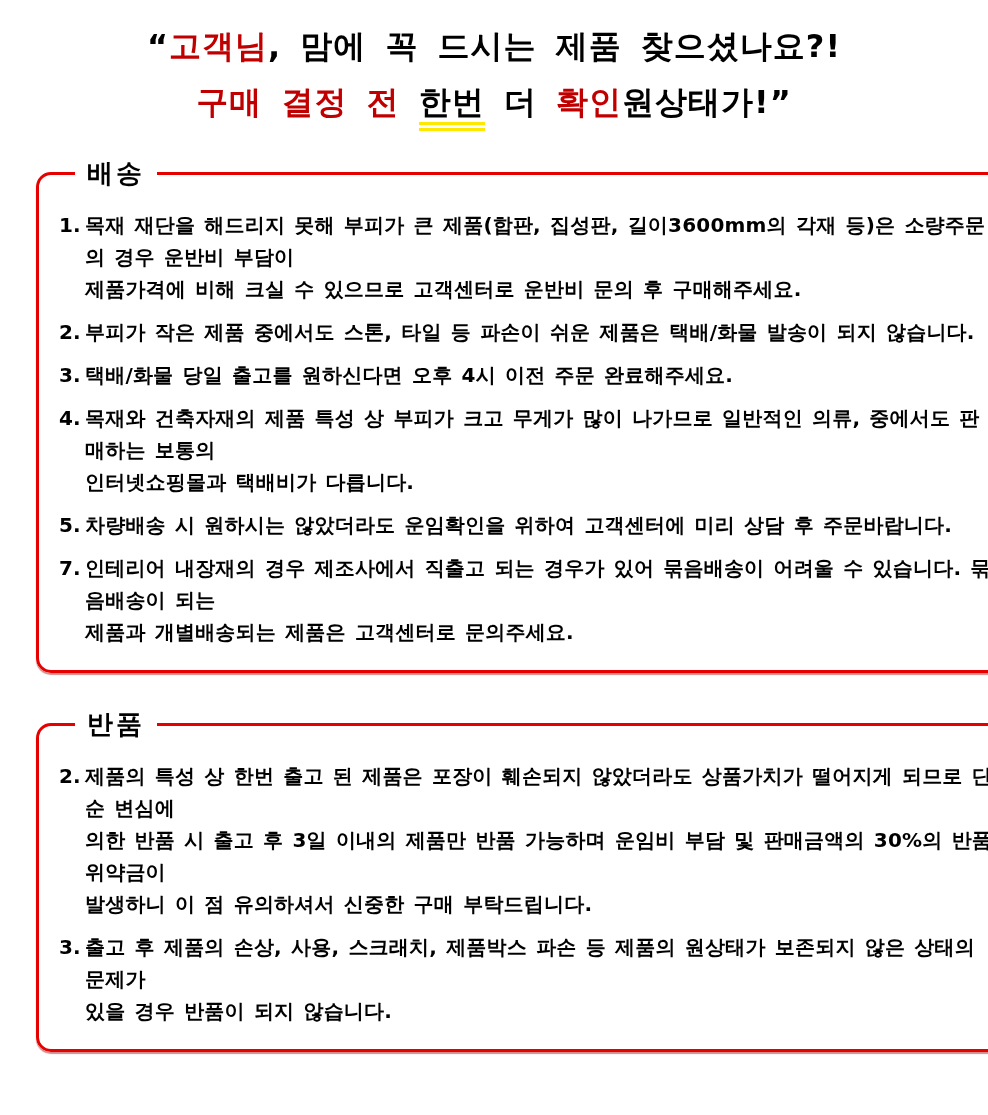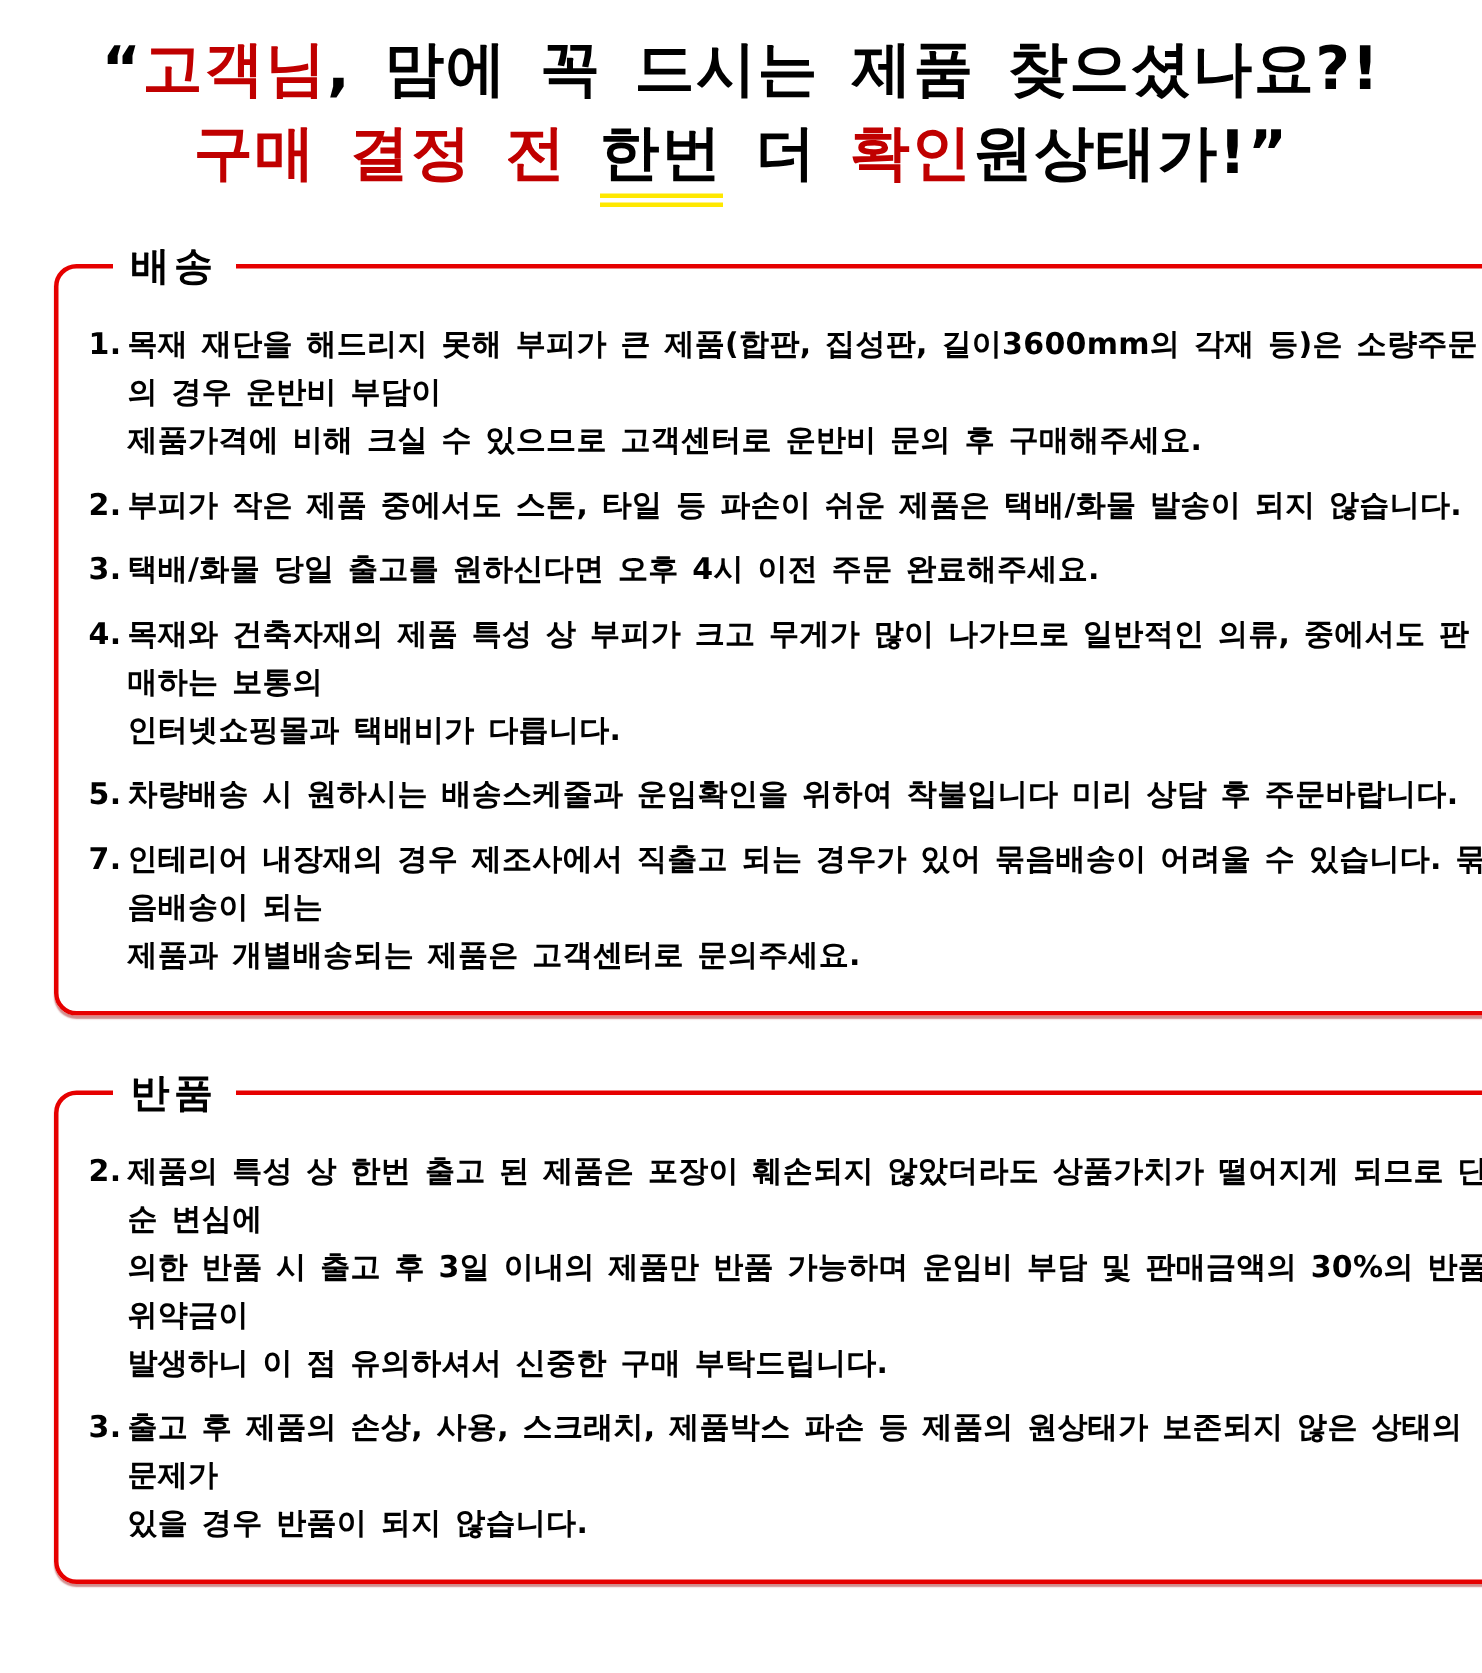--- a/index.html
+++ b/index.html
@@ -11,32 +11,31 @@
     color: #000000;
   }
   .page { width: 988px; height: 1115px; overflow: hidden; }
 
   
   .header {
     text-align: center;
     padding-top: 18px;
   }
   .header-line {
-    font-size: 40px;
+    font-size: 32px;
     line-height: 56px;
     letter-spacing: 1px;
     word-spacing: 7px;
     white-space: nowrap;
   }
   .red { color: #c00000; }
   .blk { color: #000000; }
   .yellow-underline {
     border-bottom: 9px double #ffe800;
     padding-bottom: 1px;
-    font-family: Liberation Mono, monospace;
   }
 
   
   fieldset.notice-box {
     min-inline-size: 0;
     width: 976px;
     box-sizing: border-box;
     margin: 26px 0 0 36px;
     border: 3px solid #e60000;
     border-radius: 15px;
@@ -85,21 +84,21 @@
 
   <fieldset class="notice-box">
     <legend class="section-title">배송</legend>
     <ol class="notice-list">
         <li class="notice-item"><span class="item-num">1.</span><span class="item-text">목재 재단을 해드리지 못해 부피가 큰 제품(합판, 집성판, 길이3600mm의 각재 등)은 소량주문의 경우 운반비 부담이
 제품가격에 비해 크실 수 있으므로 고객센터로 운반비 문의 후 구매해주세요.</span></li>
         <li class="notice-item"><span class="item-num">2.</span><span class="item-text">부피가 작은 제품 중에서도 스톤, 타일 등 파손이 쉬운 제품은 택배/화물 발송이 되지 않습니다.</span></li>
         <li class="notice-item"><span class="item-num">3.</span><span class="item-text">택배/화물 당일 출고를 원하신다면 오후 4시 이전 주문 완료해주세요.</span></li>
         <li class="notice-item"><span class="item-num">4.</span><span class="item-text">목재와 건축자재의 제품 특성 상 부피가 크고 무게가 많이 나가므로 일반적인 의류, 중에서도 판매하는 보통의
 인터넷쇼핑몰과 택배비가 다릅니다.</span></li>
-        <li class="notice-item"><span class="item-num">5.</span><span class="item-text">차량배송 시 원하시는 배송스케줄과 운임확인을 위하여 착불입니다 미리 상담 후 주문바랍니다.</span></li>
+        <li class="notice-item"><span class="item-num">5.</span><span class="item-text">차량배송 시 원하시는 않았더라도 운임확인을 위하여 고객센터에 미리 상담 후 주문바랍니다.</span></li>
         <li class="notice-item"><span class="item-num">7.</span><span class="item-text">인테리어 내장재의 경우 제조사에서 직출고 되는 경우가 있어 묶음배송이 어려울 수 있습니다. 묶음배송이 되는
 제품과 개별배송되는 제품은 고객센터로 문의주세요.</span></li>
       </ol>
   </fieldset>
 
   <fieldset class="notice-box">
     <legend class="section-title">반품</legend>
     <ol class="notice-list">
         <li class="notice-item"><span class="item-num">2.</span><span class="item-text">제품의 특성 상 한번 출고 된 제품은 포장이 훼손되지 않았더라도 상품가치가 떨어지게 되므로 단순 변심에
 의한 반품 시 출고 후 3일 이내의 제품만 반품 가능하며 운임비 부담 및 판매금액의 30%의 반품 위약금이

